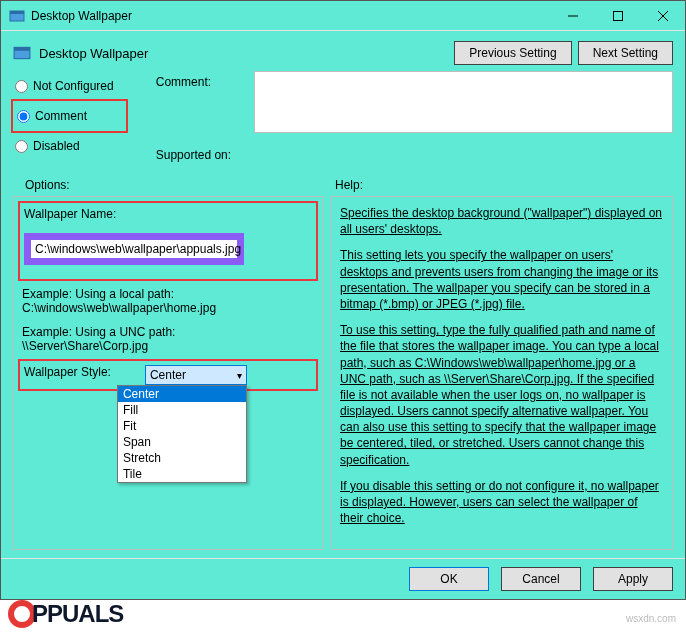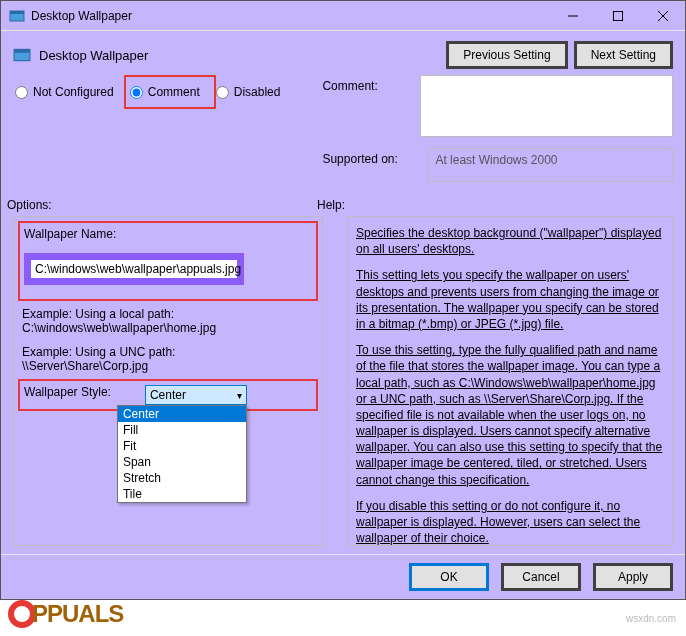--- a/index.html
+++ b/index.html
@@ -1,54 +1,54 @@
 <!DOCTYPE html>
 <html><head>
   <meta charset="utf-8">
   <style>
     * { box-sizing: border-box; font-family: 'Segoe UI', Tahoma, sans-serif; font-size: 12px; }
     body { margin: 0; background: #fff; width: 686px; height: 636px; overflow: hidden; }
-    .window { border: 1px solid #555; width: 686px; height: 600px; display: flex; flex-direction: column; background: #c4b5fd; }
+    .window { border: 1px solid #555; width: 686px; height: 600px; display: flex; flex-direction: column; background: #5eead4; }
     .titlebar { display: flex; align-items: center; height: 30px; border-bottom: 1px solid #e5e5e5; padding: 0 0 0 8px; }
     .titlebar .icon { width: 16px; height: 16px; margin-right: 6px; display: inline-flex; align-items: center; justify-content: center; }
     .titlebar .title { flex: 1; }
     .winbtn { width: 45px; height: 30px; display: flex; align-items: center; justify-content: center; background: transparent; border: none; }
     .header-row { display: flex; align-items: center; padding: 10px 12px 4px 12px; }
     .header-row .icon { width: 18px; height: 18px; margin-right: 8px; }
     .header-row .htitle { flex: 1; font-size: 13px; }
-    .btn { background: #e1e1e1; border: 3px solid #404040; padding: 4px 14px; margin-left: 6px; cursor: default; min-width: 80px; text-align:center;}
+    .btn { background: #e1e1e1; border: 1px solid #404040; padding: 4px 14px; margin-left: 6px; cursor: default; min-width: 80px; text-align:center;}
     .config-area { padding: 2px 12px 6px 12px; }
     .radio-row { display: flex; align-items: flex-start; margin-bottom: 4px; gap:40px; }
-    .radio-col { display: flex; flex-direction: row; gap: 10px; padding-top:6px;}
+    .radio-col { display: flex; flex-direction: column; gap: 10px; padding-top:6px;}
     .radio-item { display: flex; align-items: center; gap: 5px; padding:2px;}
     .radio-item input { margin:0; }
     .hl-red { border: 2px solid #e53935; padding: 6px 12px 6px 2px; margin: -6px -12px -6px -2px;}
     .lbl-col { width: 90px; text-align: left; padding-top:4px;}
     .field-col { flex: 1; }
     textarea.comment { width: 100%; height: 62px; resize: none; border: 1px solid #bdbdbd; padding: 2px 4px; font-family: inherit;}
     .supported { width: 100%; height: 34px; border: 1px solid #bdbdbd; padding: 4px 6px; color:#555; overflow-y: scroll;}
-    .section-labels { display: flex; padding: 6px 12px 4px 6px; align-items: center; }
+    .section-labels { display: flex; padding: 6px 12px 4px 24px; align-items: center; }
     .section-labels .l { width: 310px; }
-    .panels { display: flex; flex: 1; padding: 0 12px 8px 12px; gap: 24px; min-height: 0;}
+    .panels { display: flex; flex: 1; padding: 0 12px 8px 12px; gap: 8px; min-height: 0;}
     .panel { border: 1px solid #bdbdbd; padding: 8px; overflow-y: auto;}
     .panel.options { width: 310px; }
     .panel.help { flex: 1; text-decoration: underline; }
     .opt-block { margin-bottom: 10px; }
     .opt-block .in { border: 7px solid #8b5cf6; padding: 2px 4px; width: 220px; display:inline-block; margin-top:12px; background:#fff;}
     .hlblk { border: 2px solid #e5393f; padding: 4px; margin: -4px; margin-bottom:6px;}
     .style-row { display: flex; align-items: flex-start; gap: 6px; padding:4px; border:2px solid #e5393f; margin:-4px;}
     .combo { position: relative; width: 130px; padding-left: 28px; }
     .combo-sel { border: 1px solid #0078d7; background: #cde8ff; padding: 2px 4px; display: flex; justify-content: space-between; align-items:center;}
     .combo-sel .chev { font-size: 10px;}
     .combo-list { position: absolute; top: 20px; left: 0; right: 0; border: 1px solid #767676; background: #fff; z-index: 10; box-shadow: 2px 2px 3px rgba(0,0,0,0.25);}
     .combo-list div { padding: 1px 5px; }
     .combo-list div.sel { background: #0078d7; color: #fff; }
     .help p { margin: 0 0 10px 0; line-height: 1.35;}
     .footer { display: flex; justify-content: flex-end; padding: 8px 12px; gap: 6px; border-top:1px solid #e5e5e5;}
-    .watermark { position: absolute; left: 8px; bottom: 8px; font-size: 24px; font-weight: 700; color:#a16207; letter-spacing:-1px; display:flex; align-items:center;}
+    .watermark { position: absolute; left: 8px; bottom: 8px; font-size: 24px; font-weight: 700; color:#0f172a; letter-spacing:-1px; display:flex; align-items:center;}
     .watermark .ring { width:28px; height:28px; border:6px solid #e53935; border-radius:50%; margin-right:-4px; display:inline-block;}
     .wsx { position:absolute; right:10px; bottom:12px; color:#bbb; font-size:10px;}
     ::-webkit-scrollbar { width: 16px; }
     ::-webkit-scrollbar-track { background: #f0f0f0; }
     ::-webkit-scrollbar-thumb { background: #cdcdcd; }
     ::-webkit-scrollbar-button { background: #f0f0f0; height:16px; border:1px solid #ddd;}
   </style>
 </head>
 <body>
 
@@ -109,23 +109,20 @@
             <span>Disabled</span>
           </label>
       </div>
       <div style="flex:1; display:flex; flex-direction:column; gap:8px;">
         <div style="display:flex; gap:8px;">
           <div class="lbl-col">Comment:</div>
           <div class="field-col"><textarea class="comment" style=""></textarea></div>
         </div>
         <div style="display:flex; gap:16px;">
           <div class="lbl-col">Supported on:</div>
-          <div class="field-col">
-              <div class="supported">At least Windows 2000</div>
-            </div>
         </div>
       </div>
     </div>
   </div>
 
   <div class="section-labels">
     <div class="l">Options:</div>
     <div>Help:</div>
   </div>
 

